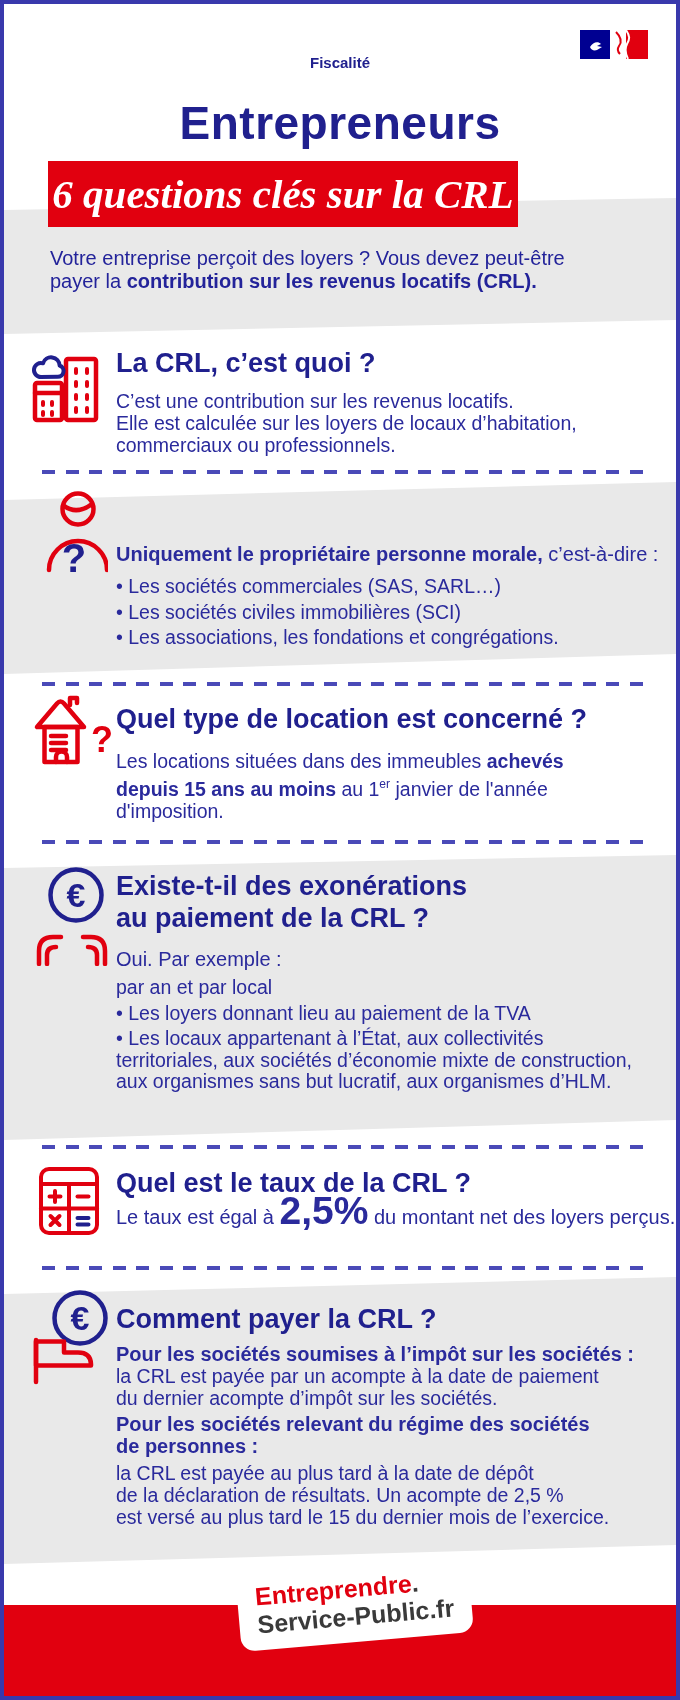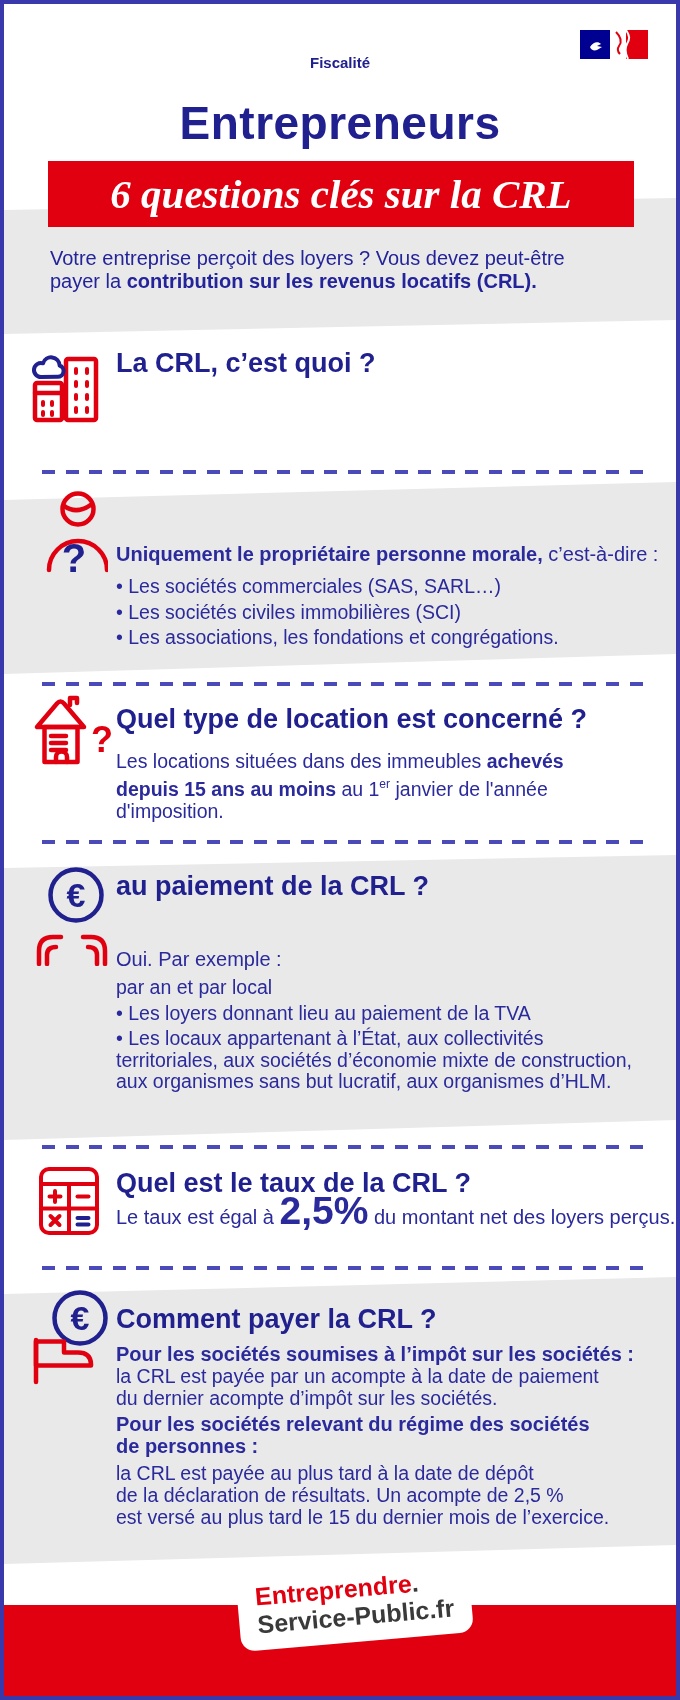--- a/index.html
+++ b/index.html
@@ -15,21 +15,21 @@
   .band-s2{ top:476px; height:194px; clip-path:polygon(0 20px,100% 2px,100% calc(100% - 20px),0 100%); }
   .band-s4{ top:849px; height:287px; clip-path:polygon(0 15px,100% 2px,100% calc(100% - 20px),0 100%); }
   .band-s6{ top:1271px; height:289px; clip-path:polygon(0 19px,100% 2px,100% calc(100% - 19px),0 100%); }
   .red-footer{ position:absolute; left:0; bottom:0; width:672px; height:91px; background:#e1000f; z-index:1; }
 
   .eyebrow{ position:absolute; top:50px; left:0; width:672px; text-align:center;
     font-size:15px; font-weight:700; color:#20208e; z-index:2; }
   .flag{ position:absolute; top:26px; right:28px; width:68px; height:29px; z-index:2; }
   .main-title{ position:absolute; top:92px; left:0; width:672px; text-align:center;
     font-size:46px; font-weight:700; color:#20208e; z-index:2; letter-spacing:0.5px; }
-  .banner{ position:absolute; top:157px; left:44px; width:586px; height:66px; background:#e1000f;
+  .banner{ position:absolute; top:157px; left:44px; width:470px; height:66px; background:#e1000f;
     color:#ffffff; display:flex; align-items:center; justify-content:center;
     font-family:"Liberation Serif","DejaVu Serif",serif; font-style:italic; font-weight:700;
     font-size:41px; z-index:2; }
   .intro-text{ position:absolute; top:243px; left:46px; font-size:20px; line-height:23px;
     color:#23239a; z-index:2; }
   b{ font-weight:700; }
 
   .icon{ position:absolute; z-index:2; }
   .icon-s1{ left:26px; top:346px; width:80px; height:80px; }
   .icon-s2{ left:38px; top:486px; width:66px; height:84px; }
@@ -111,20 +111,25 @@
       <rect x="44" y="56" width="4" height="8" rx="2"></rect>
         <rect x="55" y="56" width="4" height="8" rx="2"></rect>
       <rect x="11" y="50" width="4" height="7" rx="2"></rect>
         <rect x="20" y="50" width="4" height="7" rx="2"></rect>
       <rect x="11" y="60" width="4" height="7" rx="2"></rect>
         <rect x="20" y="60" width="4" height="7" rx="2"></rect>
     </g>
     <path d="M11 27 a7 7 0 1 1 2 -13.7 a8.5 8.5 0 0 1 16.6 2.2 a5.8 5.8 0 0 1 -1.8 11.3 z" fill="none" stroke="#20208e" stroke-width="4" stroke-linejoin="round"></path>
   </svg>
   <div class="sec-title t-s1">La CRL, c’est quoi ?</div>
+  <div class="txt x-s1">
+    <div>C’est une contribution sur les revenus locatifs.</div>
+    <div>Elle est calculée sur les loyers de locaux d’habitation,</div>
+    <div>commerciaux ou professionnels.</div>
+  </div>
 
   <div class="dash d1"></div>
 
   <svg class="icon icon-s2" viewBox="0 0 66 84">
     <g fill="none" stroke="#e1000f" stroke-width="4.5" stroke-linecap="round">
       <circle cx="36" cy="19" r="15.5"></circle>
       <path d="M21.5 15.5 q13 10 28.5 -1.5"></path>
       <path d="M7 80 a29 29 0 0 1 58 0"></path>
     </g>
     <text x="32" y="82" font-size="40" font-weight="bold" fill="#20208e" text-anchor="middle" font-family="Liberation Sans, sans-serif">?</text>
@@ -161,20 +166,21 @@
     <circle cx="44" cy="29" r="25.5" fill="none" stroke="#20208e" stroke-width="4.5"></circle>
     <text x="44" y="41" font-size="34" font-weight="bold" fill="#20208e" text-anchor="middle" font-family="Liberation Sans, sans-serif">€</text>
     <g fill="none" stroke="#e1000f" stroke-width="4.5" stroke-linecap="round" stroke-linejoin="round">
       <path d="M7 98 V85 Q7 71 21 71 H29"></path>
       <path d="M15 98 V89 Q15 81 24 81"></path>
       <path d="M73 98 V85 Q73 71 59 71 H51"></path>
       <path d="M65 98 V89 Q65 81 56 81"></path>
     </g>
   </svg>
   <div class="sec-title t-s4">
+    <div>Existe-t-il des exonérations</div>
     <div>au paiement de la CRL ?</div>
   </div>
   <div class="txt x-s4-lead">Oui. Par exemple :</div>
   <div class="txt x-s4-bullets">
     <div>par an et par local</div>
     <div class="gap">• Les loyers donnant lieu au paiement de la TVA</div>
     <div class="gap">• Les locaux appartenant à l’État, aux collectivités</div>
     <div>territoriales, aux sociétés d’économie mixte de construction,</div>
     <div>aux organismes sans but lucratif, aux organismes d’HLM.</div>
   </div>

